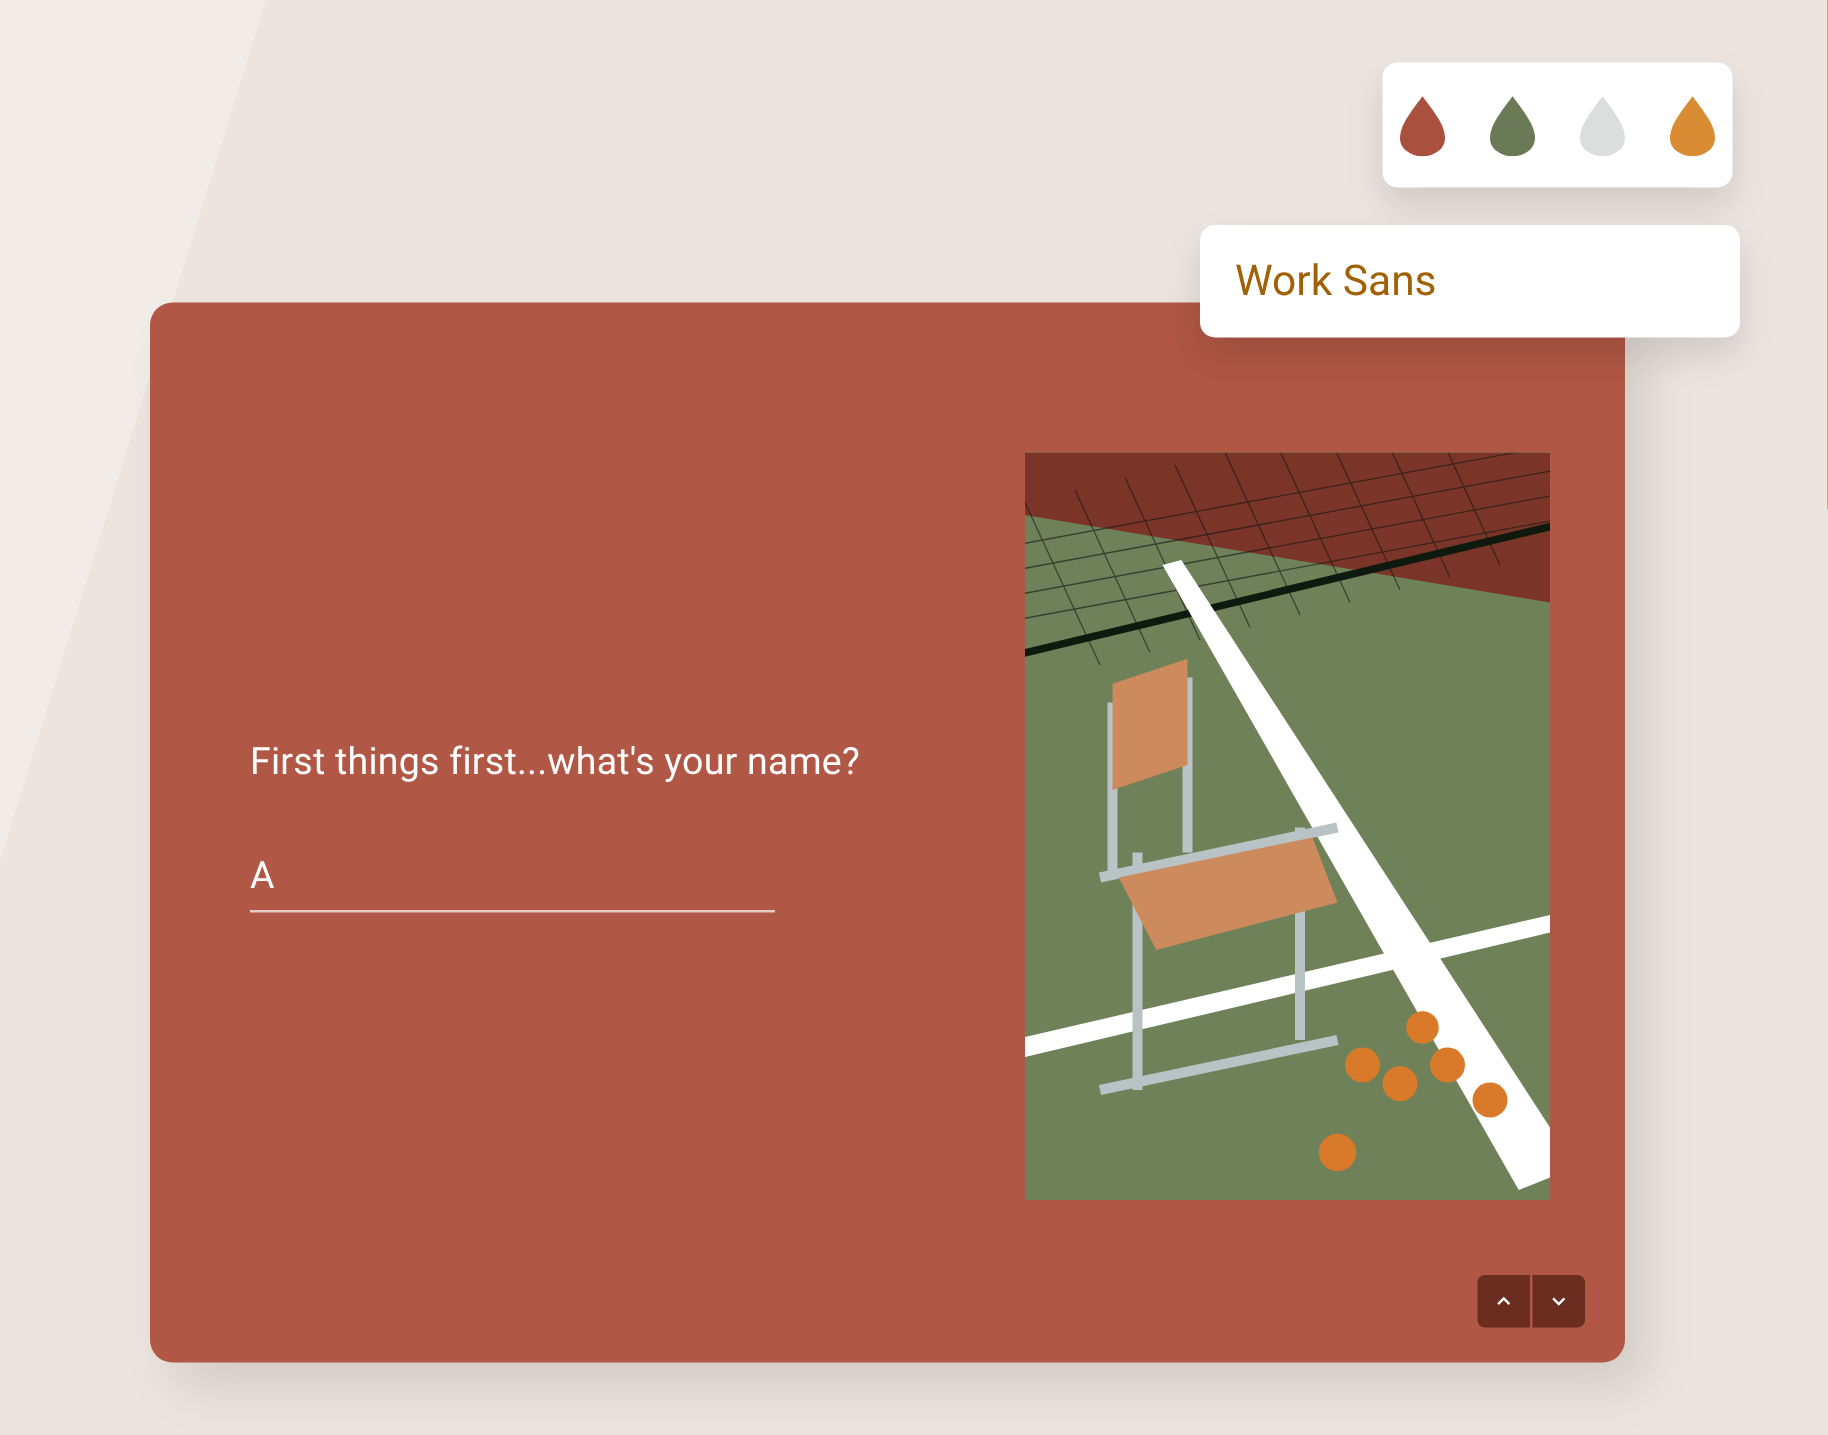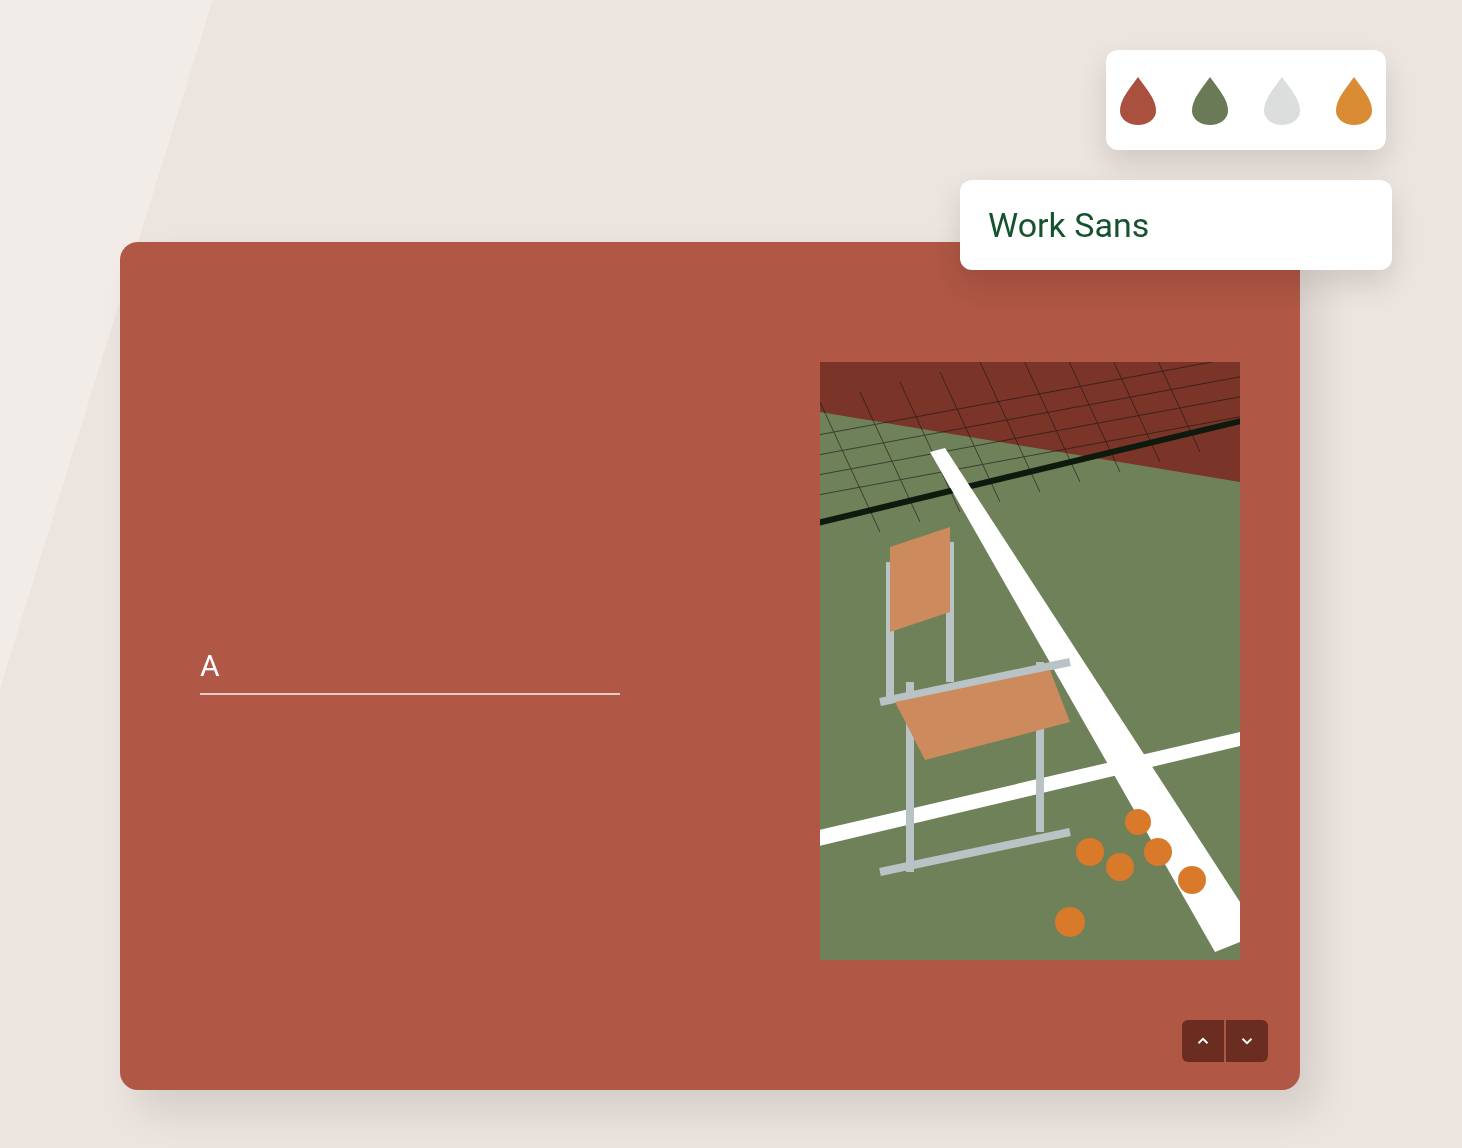--- a/index.html
+++ b/index.html
@@ -121,32 +121,33 @@
     background: #fff;
     border-radius: 12px;
     box-shadow: 0 14px 30px rgba(0,0,0,.12);
     display:flex;
     align-items:center;
     padding-left: 28px;
     cursor:pointer;
   }
   .font-label {
     font-size: 34px;
-    color: #14532d;
+    color: #a16207;
     font-weight: 400;
   }
 </style>
 </head>
 <body>
 
 <div class="bg-shape"></div>
 
 <div class="form-card">
 
   <div class="question-area">
+    <div class="question-text">First things first...what's your name?</div>
 
     <div class="answer-wrap">
       <input class="answer-input" type="text" value="A" style="">
     </div>
   </div>
 
   <div class="photo" aria-label="Orange folding chair on a green tennis court with scattered oranges">
     <svg viewBox="0 0 420 598" preserveAspectRatio="xMidYMid slice">
       <rect width="420" height="598" fill="#6f8159"></rect>
       <polygon points="0,0 420,0 420,120 0,50" fill="#7a3528"></polygon>

